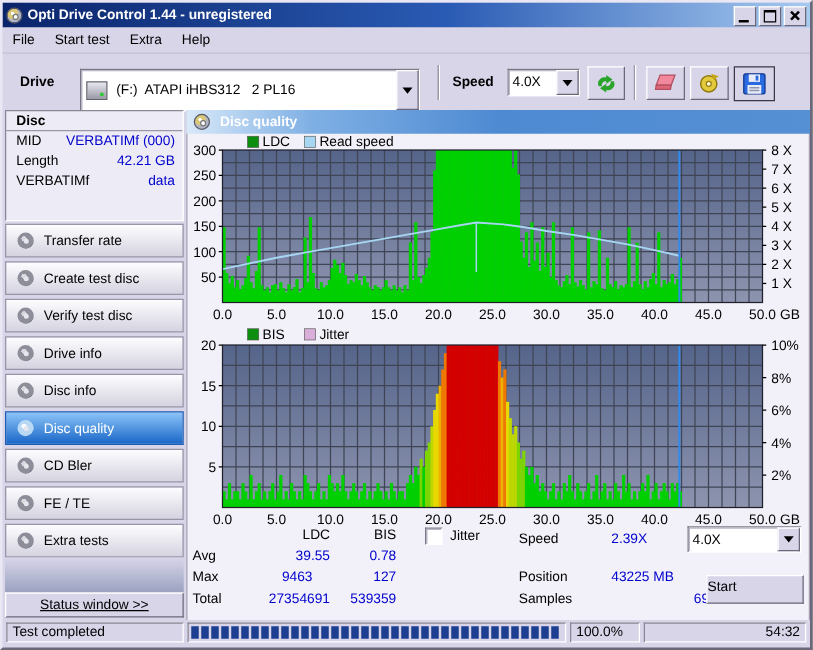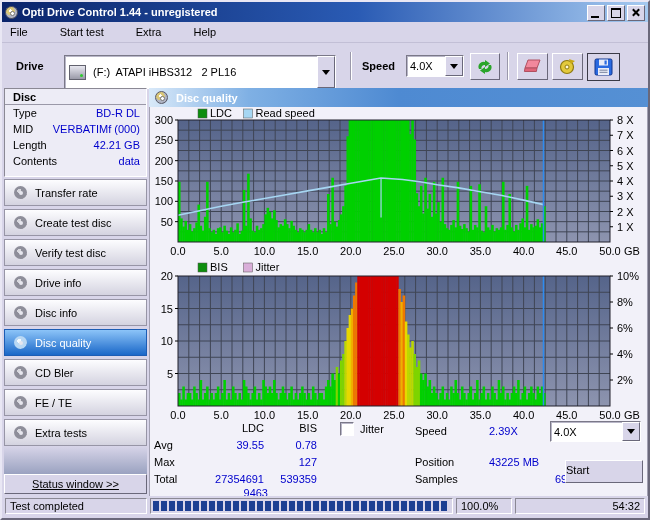--- a/index.html
+++ b/index.html
@@ -13,21 +13,21 @@
   .cd{width:13px;height:13px;border-radius:50%;background:radial-gradient(circle at 38% 35%,#fdfdfd 0 14%,#d9c77a 15% 45%,#b0b4c4 46% 72%,#8e93a8 73%);border:1px solid #5a5a66;box-sizing:border-box;margin-left:3px;position:relative;flex:none;}
   .cd::after{content:"";position:absolute;left:4px;top:4px;width:3px;height:3px;border-radius:50%;background:#fff;border:1px solid #777;}
   .winbtn{width:16px;height:14px;background:#d8d5e9;border:1px solid;border-color:#fff #6a687a #6a687a #fff;margin-left:2px;position:relative;flex:none;}
   .winbtns{position:absolute;right:3px;top:3px;display:flex;}
   .glyph-min{position:absolute;left:3px;bottom:2px;width:8px;height:2px;background:#000;}
   .glyph-max{position:absolute;left:3px;top:2px;width:8px;height:7px;border:1px solid #000;border-top-width:2px;}
   .glyph-close{position:absolute;left:3px;top:2px;width:9px;height:9px;}
   .glyph-close::before,.glyph-close::after{content:"";position:absolute;left:4px;top:0;width:2px;height:9px;background:#000;}
   .glyph-close::before{transform:rotate(45deg);} .glyph-close::after{transform:rotate(-45deg);}
   
-  .menubar{left:0;top:20px;width:646px;height:20px;background:#d8d5e9;display:flex;align-items:center;border-bottom:1px solid #c2bfd6;gap:16px;}
+  .menubar{left:0;top:20px;width:646px;height:20px;background:#d8d5e9;display:flex;align-items:center;border-bottom:1px solid #c2bfd6;}
   .menu-item{padding:2px 8px;}
   
   .lbl-b{font-weight:bold;text-align:right;}
   .combo{background:#fff;border:1px solid;border-color:#7a7888 #fff #fff #7a7888;box-shadow:inset 1px 1px 0 #b9b7c8;display:flex;align-items:center;box-sizing:border-box;}
   .combo .txt{flex:1;padding-left:3px;white-space:pre;overflow:hidden;}
   .drop-btn{width:16px;align-self:stretch;background:#d8d5e9;border:1px solid;border-color:#fff #6a687a #6a687a #fff;display:flex;align-items:center;justify-content:center;flex:none;}
   .tri{width:0;height:0;border-left:4px solid transparent;border-right:4px solid transparent;border-top:5px solid #000;}
   .tbtn{background:#d8d5e9;border:1px solid;border-color:#fff #6a687a #6a687a #fff;display:flex;align-items:center;justify-content:center;}
   .vsep{width:2px;background:linear-gradient(to right,#9a98aa 1px,#fff 1px);}
   .drive-ic{width:15px;height:13px;background:linear-gradient(#e8e8f0,#9a9aa8);border:1px solid #62626e;position:relative;margin:0 4px;flex:none;}
@@ -132,33 +132,29 @@
       <rect x="10.5" y="2.5" width="2.2" height="4" fill="#2a6ae0"></rect>
       <rect x="4" y="10" width="11" height="7" fill="#e8ecf8"></rect>
       <rect x="5.5" y="11.6" width="8" height="1.2" fill="#8a94ac"></rect>
       <rect x="5.5" y="13.8" width="8" height="1.2" fill="#8a94ac"></rect>
     </svg>
   </div>
 
   <div class="abs disc-box">
     <div class="disc-title">Disc</div>
     <div class="disc-row">
-      <span>Type</span>
-      <span class="blue">BD-R DL</span>
-    </div>
-    <div class="disc-row">
       <span>MID</span>
       <span class="blue">VERBATIMf (000)</span>
     </div>
     <div class="disc-row">
       <span>Length</span>
       <span class="blue">42.21 GB</span>
     </div>
     <div class="disc-row">
-      <span>Contents</span>
+      <span>VERBATIMf</span>
       <span class="blue">data</span>
     </div>
   </div>
 
   <div class="abs side-btn" style="top:177px;">
       <span class="disc-ic"></span>
       <span>Transfer rate</span>
     </div>
   <div class="abs side-btn" style="top:237px;">
       <span class="disc-ic"></span>
@@ -739,21 +735,21 @@
         <rect x="94.5" y="3" width="9" height="9" fill="#d9aed9" stroke="#555" stroke-width="0.5"></rect>
         <text x="106.5" y="11" font-size="11" fill="#000">Jitter</text>
       </svg></div>
 
   <div class="abs stat ra" style="left:182px;top:420px;width:80px;">LDC</div>
   <div class="abs stat ra" style="left:250px;top:420px;width:65px;">BIS</div>
   <div class="abs stat" style="left:152px;top:437px;">Avg</div>
   <div class="abs stat ra blue" style="left:182px;top:437px;width:80px;">39.55</div>
   <div class="abs stat ra blue" style="left:250px;top:437px;width:65px;">0.78</div>
   <div class="abs stat" style="left:152px;top:454px;">Max</div>
-  <div class="abs stat ra blue" style="left:186px;top:454px;width:80px;margin-top:31px;">9463</div>
+  <div class="abs stat ra blue" style="left:168px;top:454px;width:80px;">9463</div>
   <div class="abs stat ra blue" style="left:250px;top:454px;width:65px;">127</div>
   <div class="abs stat" style="left:152px;top:471px;">Total</div>
   <div class="abs stat ra blue" style="left:182px;top:471px;width:80px;">27354691</div>
   <div class="abs stat ra blue" style="left:250px;top:471px;width:65px;">539359</div>
   <div class="abs chk" style="left:338px;top:420px;"></div>
   <div class="abs stat" style="left:358px;top:421px;">Jitter</div>
   <div class="abs stat" style="left:413px;top:423px;">Speed</div>
   <div class="abs stat blue" style="left:487px;top:423px;">2.39X</div>
   <div class="abs stat" style="left:413px;top:454px;">Position</div>
   <div class="abs stat blue" style="left:487px;top:454px;">43225 MB</div>

